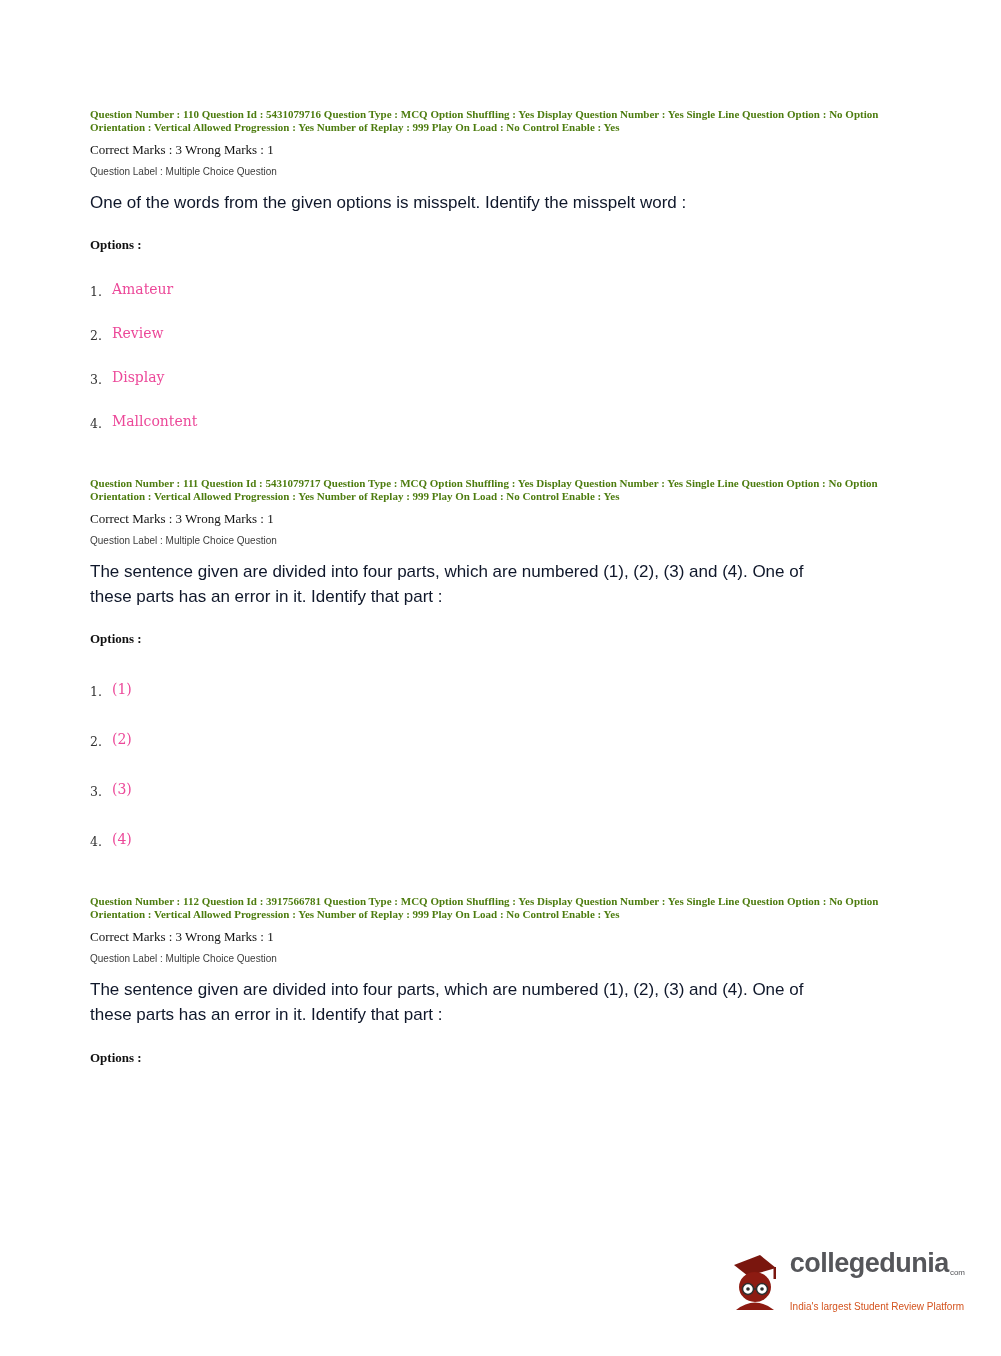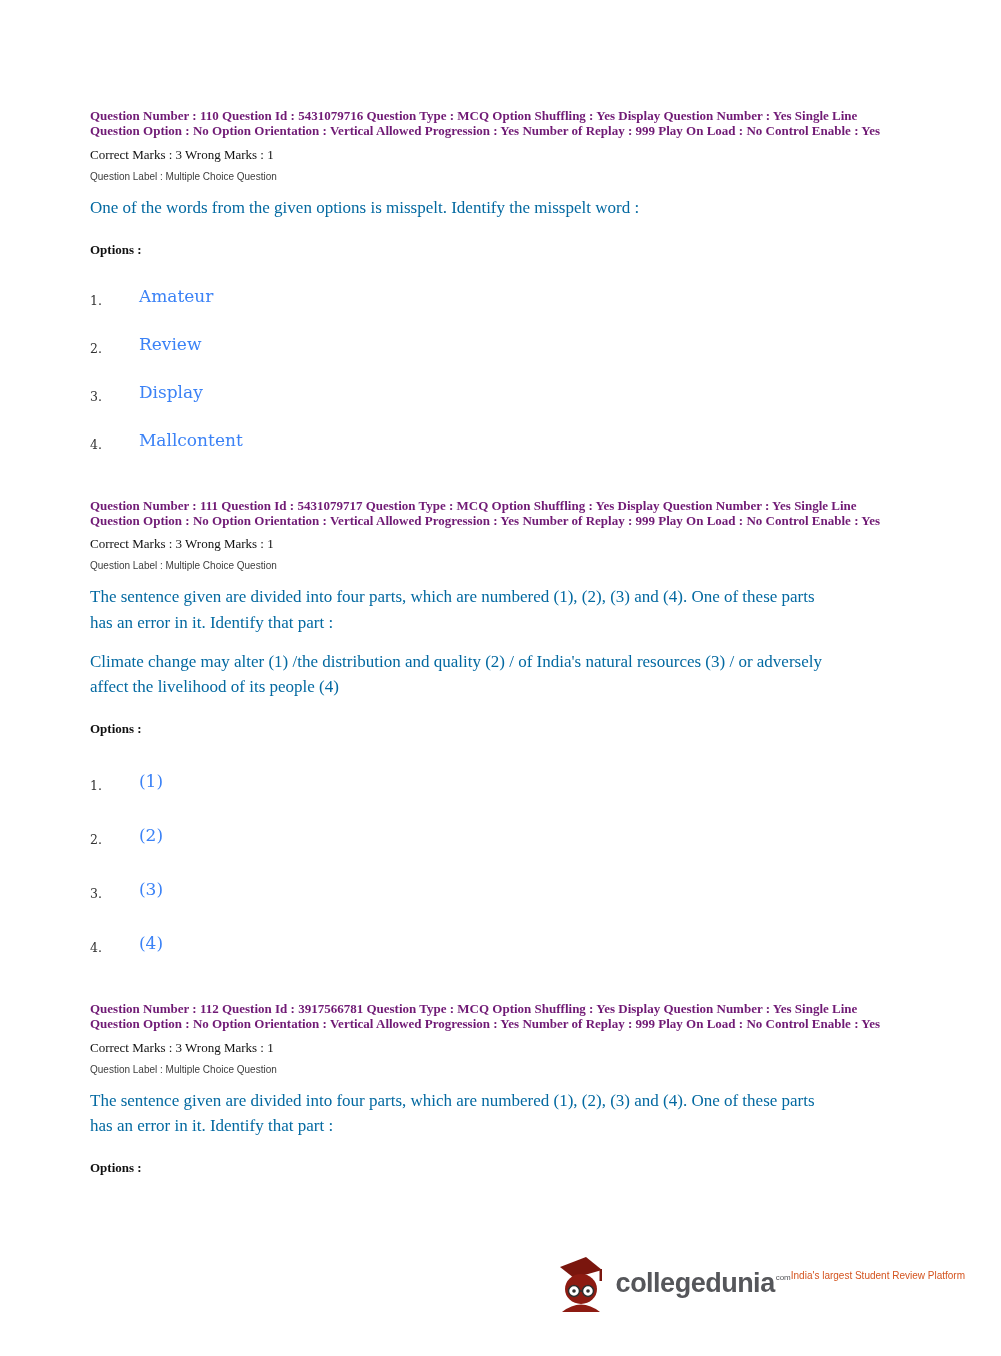--- a/index.html
+++ b/index.html
@@ -13,44 +13,44 @@
     font-family: "Liberation Serif", serif;
   }
   .content { padding: 108px 92px 0 90px; }
 
   .question + .question { margin-top: 48px; }
 
   .qmeta {
     margin: 0;
     max-width: 820px;
     font-weight: 700;
-    font-size: 13px;
+    font-size: 11px;
     line-height: 1.18;
-    color: #701a75;
+    color: #4d7c0f;
     font-family: "Liberation Serif", serif;
   }
   .qmarks {
     margin: 8px 0 0 0;
     font-weight: 400;
     font-size: 13px;
     color: #111111;
   }
   .qlabel {
     margin: 8px 0 0 0;
     font-family: "Liberation Sans", sans-serif;
     font-size: 10px;
     color: #3d3d3d;
   }
   .qtext {
     margin: 13px 0 0 0;
     max-width: 748px;
-    font-family: Liberation Serif, serif;
+    font-family: Liberation Sans, sans-serif;
     font-size: 17px;
     line-height: 1.48;
-    color: #0369a1;
+    color: #0f172a;
   }
   .sentence { margin-top: 14px; }
 
   .opts-heading {
     margin: 22px 0 0 0;
     font-weight: 700;
     font-size: 13px;
     color: #111111;
   }
 
@@ -61,50 +61,49 @@
   }
   .q111 .opt { margin-top: 34px; }
   .opt-num {
     font-size: 12.5px;
     color: #333333;
     margin-right: 10px;
     margin-bottom: -2px;
     font-family: "DejaVu Serif", serif;
   }
   .opt-text {
-    font-size: 17px;
-    color: #3b82f6;
+    font-size: 14px;
+    color: #ec4899;
     font-family: "DejaVu Serif", serif;
-    margin-left: 27px;
   }
 
   .footer-brand {
     position: absolute;
     right: 36px;
     bottom: 44px;
     display: flex;
     align-items: center;
     gap: 10px;
   }
   .logo-icon { display: inline-block; line-height: 0; }
-  .brand-text { display: flex; flex-direction: row; }
+  .brand-text { display: flex; flex-direction: column; gap: 24px; }
   .brand-row { display: flex; align-items: flex-start; }
   .brand-name {
     font-family: "Liberation Sans", sans-serif;
     font-weight: 700;
     font-size: 27px;
     letter-spacing: -0.5px;
     color: #55565a;
     line-height: 1;
   }
   .brand-suffix {
     font-family: "Liberation Sans", sans-serif;
     font-size: 8px;
     color: #55565a;
-    margin-top: 3px;
+    margin-top: 18px;
     margin-left: 1px;
   }
   .brand-tagline {
     font-family: "Liberation Sans", sans-serif;
     font-size: 10px;
     color: #d4541f;
     margin-top: 0;
   }
 </style>
 </head>
@@ -135,21 +134,20 @@
         <span class="opt-num">4.</span>
         <span class="opt-text">Mallcontent</span>
       </div>
     </section>
 
     <section class="question q111">
       <p class="qmeta">Question Number : 111  Question Id : 5431079717  Question Type : MCQ  Option Shuffling : Yes  Display Question Number : Yes  Single Line Question Option : No  Option Orientation : Vertical  Allowed Progression : Yes  Number of Replay : 999  Play On Load : No  Control Enable : Yes</p>
       <p class="qmarks">Correct Marks : 3  Wrong Marks : 1</p>
       <p class="qlabel">Question Label : Multiple Choice Question</p>
       <p class="qtext">The sentence  given are divided into four parts, which  are numbered (1), (2), (3) and (4). One of these parts has an error in it. Identify that part :</p>
-      <p class="qtext sentence">Climate change may alter (1) /the distribution and  quality (2) / of India's natural resources (3) / or adversely affect the livelihood of its people (4)</p>
       <p class="opts-heading">Options :</p>
       <div class="opt">
         <span class="opt-num">1.</span>
         <span class="opt-text">(1)</span>
       </div>
       <div class="opt">
         <span class="opt-num">2.</span>
         <span class="opt-text">(2)</span>
       </div>
       <div class="opt">

